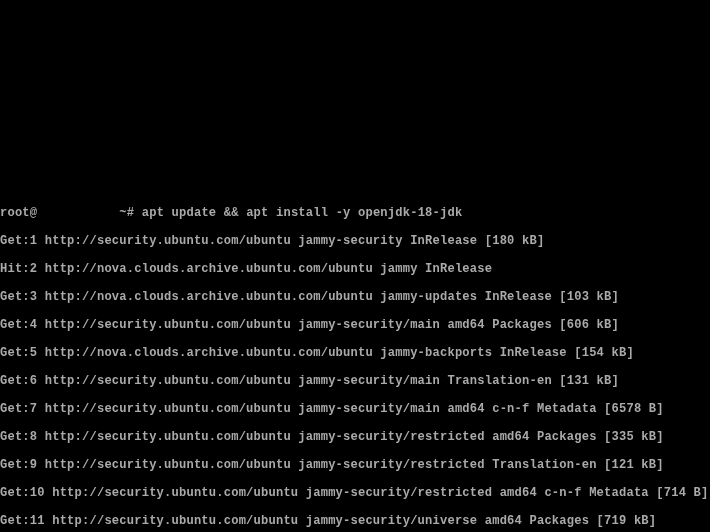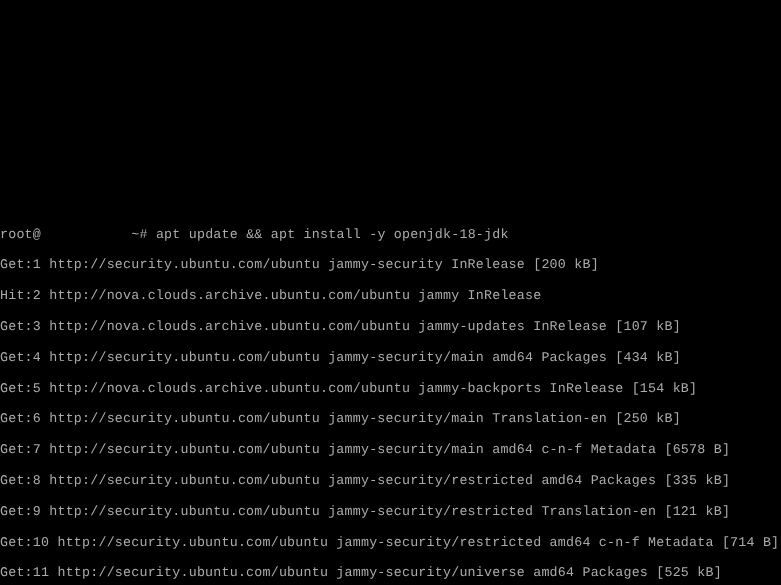--- a/index.html
+++ b/index.html
@@ -9,39 +9,39 @@
       height: 532px;
       font-family: "Courier New", monospace;
       font-size: 12.1px;
       line-height: 14px;
       color: #aaa;
       overflow: hidden;
       white-space: pre;
       padding-top: 150px;
       letter-spacing: 0.2px;
     }
-    .line { display: block; }
+    .line { display: block; font-weight: bold; }
   </style>
 </head>
 <body>
 
 
 
 <span class="line"><span>root@</span><span>          </span> <span>~#</span> <span>apt update &amp;&amp; apt install -y openjdk-18-jdk</span></span>
-<span class="line">Get:1 http://security.ubuntu.com/ubuntu jammy-security InRelease [200 kB]</span>
+<span class="line">Get:1 http://security.ubuntu.com/ubuntu jammy-security InRelease [180 kB]</span>
 <span class="line">Hit:2 http://nova.clouds.archive.ubuntu.com/ubuntu jammy InRelease</span>
-<span class="line">Get:3 http://nova.clouds.archive.ubuntu.com/ubuntu jammy-updates InRelease [107 kB]</span>
-<span class="line">Get:4 http://security.ubuntu.com/ubuntu jammy-security/main amd64 Packages [434 kB]</span>
+<span class="line">Get:3 http://nova.clouds.archive.ubuntu.com/ubuntu jammy-updates InRelease [103 kB]</span>
+<span class="line">Get:4 http://security.ubuntu.com/ubuntu jammy-security/main amd64 Packages [606 kB]</span>
 <span class="line">Get:5 http://nova.clouds.archive.ubuntu.com/ubuntu jammy-backports InRelease [154 kB]</span>
-<span class="line">Get:6 http://security.ubuntu.com/ubuntu jammy-security/main Translation-en [250 kB]</span>
+<span class="line">Get:6 http://security.ubuntu.com/ubuntu jammy-security/main Translation-en [131 kB]</span>
 <span class="line">Get:7 http://security.ubuntu.com/ubuntu jammy-security/main amd64 c-n-f Metadata [6578 B]</span>
 <span class="line">Get:8 http://security.ubuntu.com/ubuntu jammy-security/restricted amd64 Packages [335 kB]</span>
 <span class="line">Get:9 http://security.ubuntu.com/ubuntu jammy-security/restricted Translation-en [121 kB]</span>
 <span class="line">Get:10 http://security.ubuntu.com/ubuntu jammy-security/restricted amd64 c-n-f Metadata [714 B]</span>
-<span class="line">Get:11 http://security.ubuntu.com/ubuntu jammy-security/universe amd64 Packages [525 kB]</span>
+<span class="line">Get:11 http://security.ubuntu.com/ubuntu jammy-security/universe amd64 Packages [719 kB]</span>
 
 
 
 
 
 
 
 
 
 

